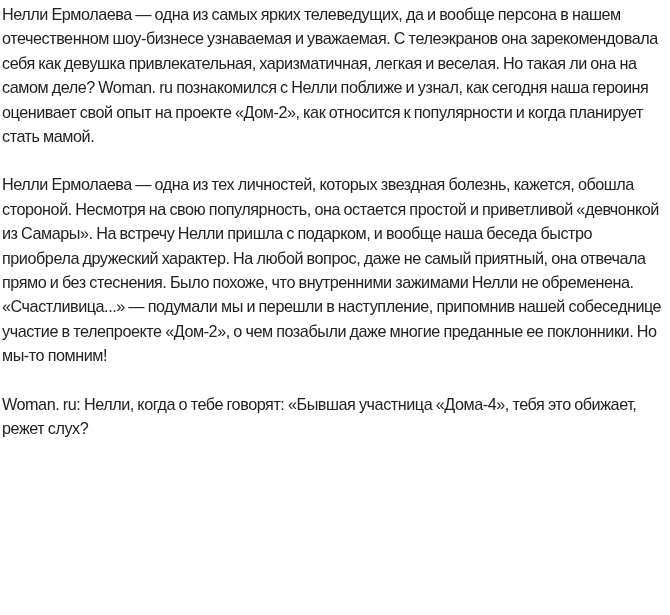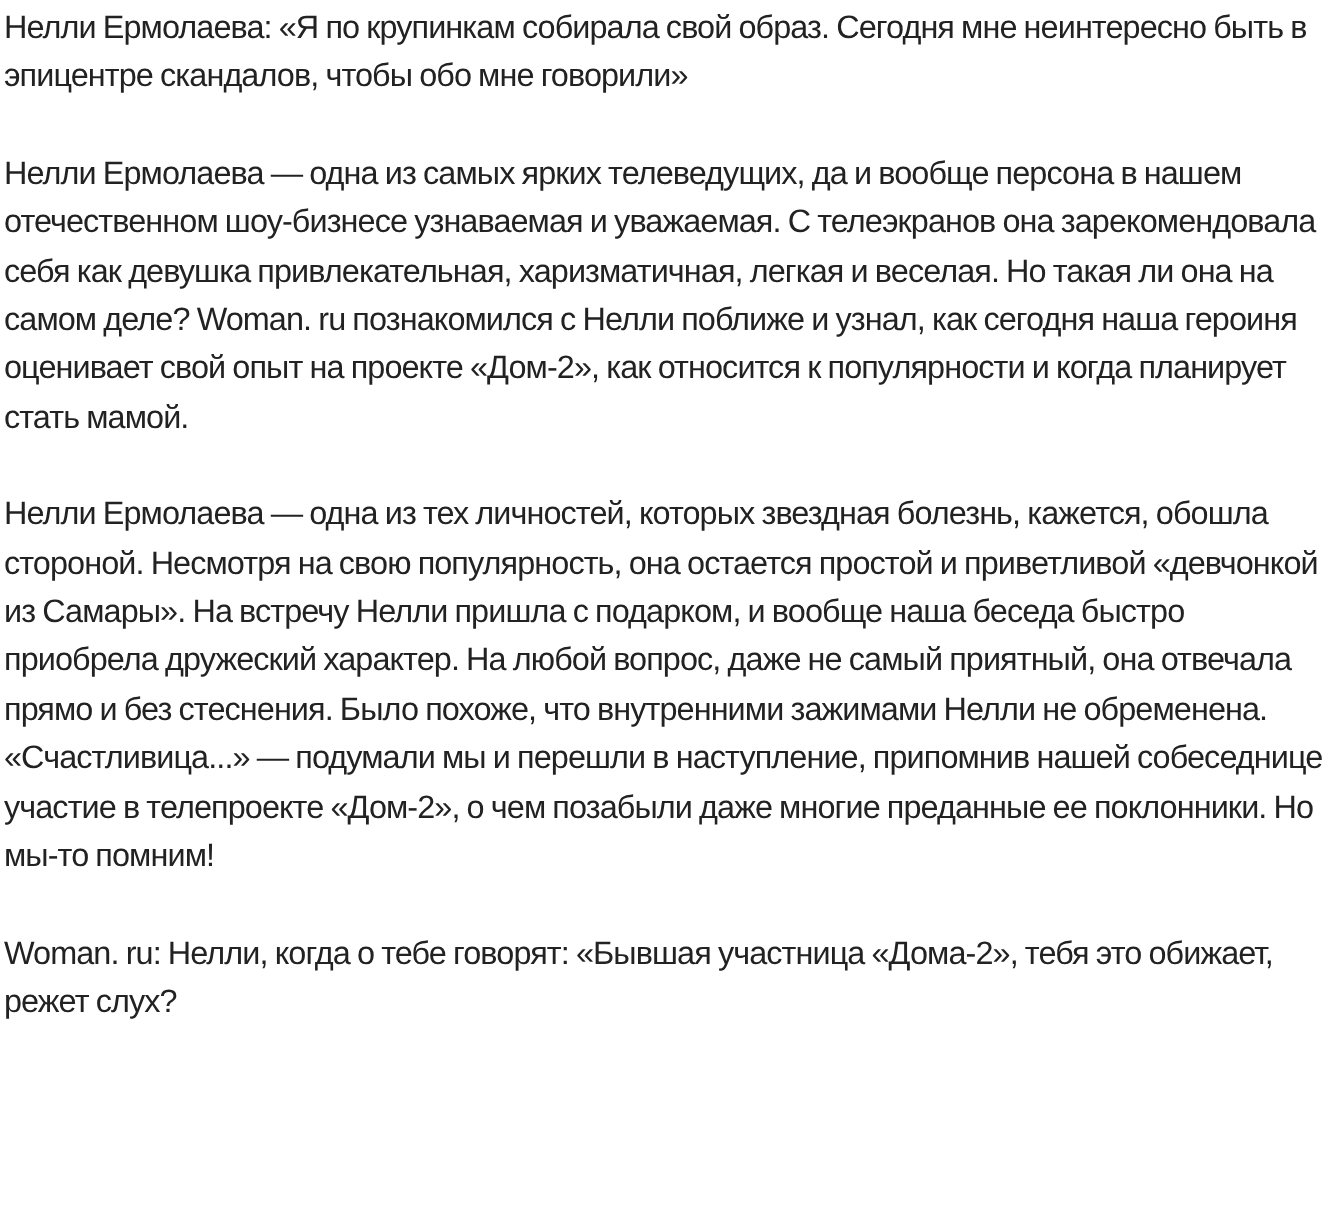--- a/index.html
+++ b/index.html
@@ -14,17 +14,16 @@
     font-size: 16.2px;
     line-height: 24.4px;
     letter-spacing: -0.45px;
     word-spacing: -0.5px;
   }
 </style>
 </head>
 <body>
 
 <div class="article">
-  <p>Нелли Ермолаева: «Я по крупинкам собирала свой образ. Сегодня мне неинтересно быть в эпицентре скандалов, чтобы обо мне говорили»</p>
   <p>Нелли Ермолаева — одна из самых ярких телеведущих, да и вообще персона в нашем отечественном шоу-бизнесе узнаваемая и уважаемая. С телеэкранов она зарекомендовала себя как девушка привлекательная, харизматичная, легкая и веселая. Но такая ли она на самом деле? Woman. ru познакомился с Нелли поближе и узнал, как сегодня наша героиня оценивает свой опыт на проекте «Дом-2», как относится к популярности и когда планирует стать мамой.</p>
   <p>Нелли Ермолаева — одна из тех личностей, которых звездная болезнь, кажется, обошла стороной. Несмотря на свою популярность, она остается простой и приветливой «девчонкой из Самары». На встречу Нелли пришла с подарком, и вообще наша беседа быстро приобрела дружеский характер. На любой вопрос, даже не самый приятный, она отвечала прямо и без стеснения. Было похоже, что внутренними зажимами Нелли не обременена. «Счастливица...» — подумали мы и перешли в наступление, припомнив нашей собеседнице участие в телепроекте «Дом-2», о чем позабыли даже многие преданные ее поклонники. Но мы-то помним!</p>
-  <p>Woman. ru: Нелли, когда о тебе говорят: «Бывшая участница «Дома-2», тебя это обижает, режет слух?</p>
+  <p>Woman. ru: Нелли, когда о тебе говорят: «Бывшая участница «Дома-4», тебя это обижает, режет слух?</p>
 </div>
 
 </body></html>

